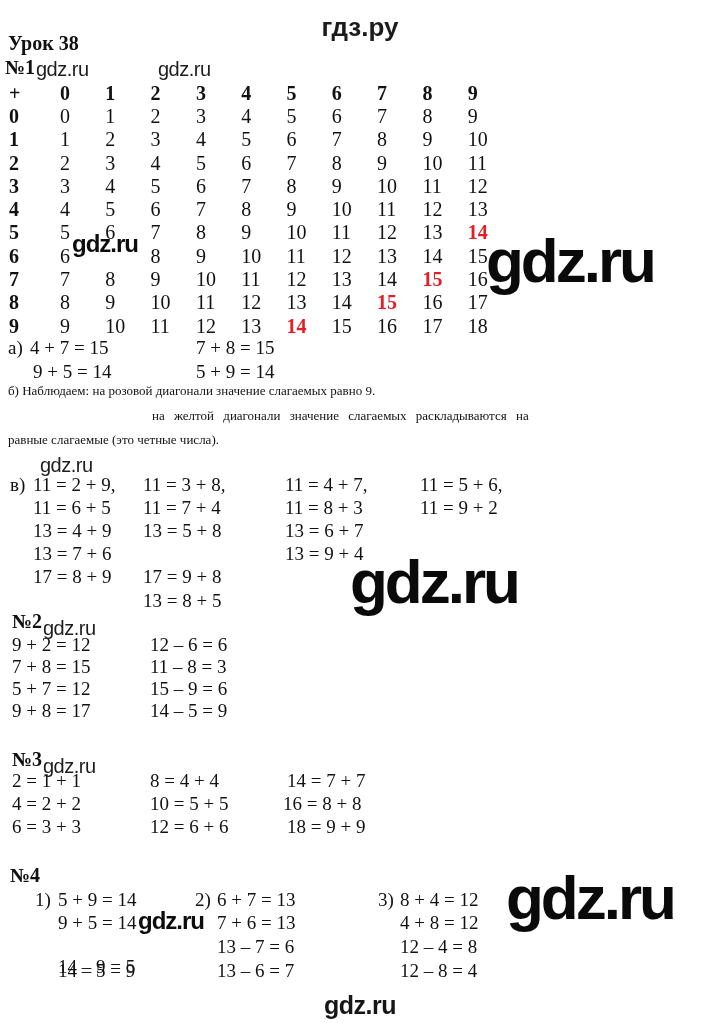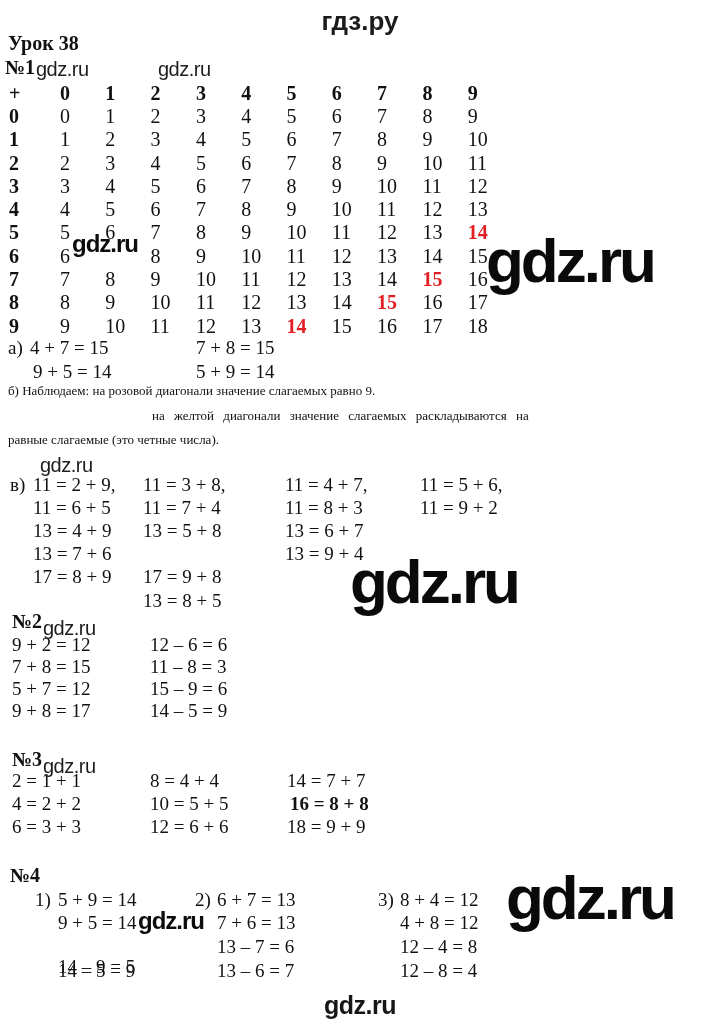--- a/index.html
+++ b/index.html
@@ -4,21 +4,21 @@
 <style>
   html,body{margin:0;padding:0;background:#fff;}
   #page{
     position:relative;width:720px;height:1023px;background:#ffffff;
     font-family:"Liberation Serif","DejaVu Serif",serif;color:#111;
     overflow:hidden;
   }
   .abs{position:absolute;white-space:nowrap;line-height:1;}
   
   .site-logo{
-    position:absolute;top:6px;left:0;width:720px;text-align:center;
+    position:absolute;top:12px;left:0;width:720px;text-align:center;
     font-family:"Liberation Sans","DejaVu Sans",sans-serif;
     font-weight:bold;font-size:26px;color:#1c1c1c;letter-spacing:0px;
   }
   .footer-logo{
     position:absolute;top:991px;left:0;width:720px;text-align:center;
     font-family:"Liberation Sans","DejaVu Sans",sans-serif;
     font-weight:bold;font-size:25px;color:#161616;letter-spacing:-0.5px;
   }
   .lesson-title{font-weight:bold;font-size:20px;}
   .task-label{font-weight:bold;font-size:20px;}
@@ -241,21 +241,21 @@
     <span class="abs eq" style="left: 12px; top: 679px;">5 + 7 = 12</span>
     <span class="abs eq" style="left: 150px; top: 679px;">15 – 9 = 6</span>
     <span class="abs eq" style="left: 12px; top: 701px;">9 + 8 = 17</span>
     <span class="abs eq" style="left: 150px; top: 701px;">14 – 5 = 9</span>
     <span class="abs task-label" style="left: 12px; top: 749px;">№3</span>
     <span class="abs eq" style="left: 12px; top: 771px;">2 = 1 + 1</span>
     <span class="abs eq" style="left: 150px; top: 771px;">8 = 4 + 4</span>
     <span class="abs eq" style="left: 287px; top: 771px;">14 = 7 + 7</span>
     <span class="abs eq" style="left: 12px; top: 794px;">4 = 2 + 2</span>
     <span class="abs eq" style="left: 150px; top: 794px;">10 = 5 + 5</span>
-    <span class="abs eq" style="left: 290px; top: 794px; font-weight: bold;">16 = 8 + 8</span>
+    <span class="abs eq" style="left: 283px; top: 794px;">16 = 8 + 8</span>
     <span class="abs eq" style="left: 12px; top: 817px;">6 = 3 + 3</span>
     <span class="abs eq" style="left: 150px; top: 817px;">12 = 6 + 6</span>
     <span class="abs eq" style="left: 287px; top: 817px;">18 = 9 + 9</span>
     <span class="abs task-label" style="left: 10px; top: 865px;">№4</span>
     <span class="abs eq" style="left: 35px; top: 890px;">1)</span>
     <span class="abs eq" style="left: 58px; top: 890px;">5 + 9 = 14</span>
     <span class="abs eq" style="left: 58px; top: 913px;">9 + 5 = 14</span>
     <span class="abs eq" style="left: 58px; top: 926px; margin-top: 31px;">14 – 9 = 5</span>
     <span class="abs eq" style="left: 58px; top: 961px;">14 – 5 = 9</span>
     <span class="abs eq" style="left: 195px; top: 890px;">2)</span>

